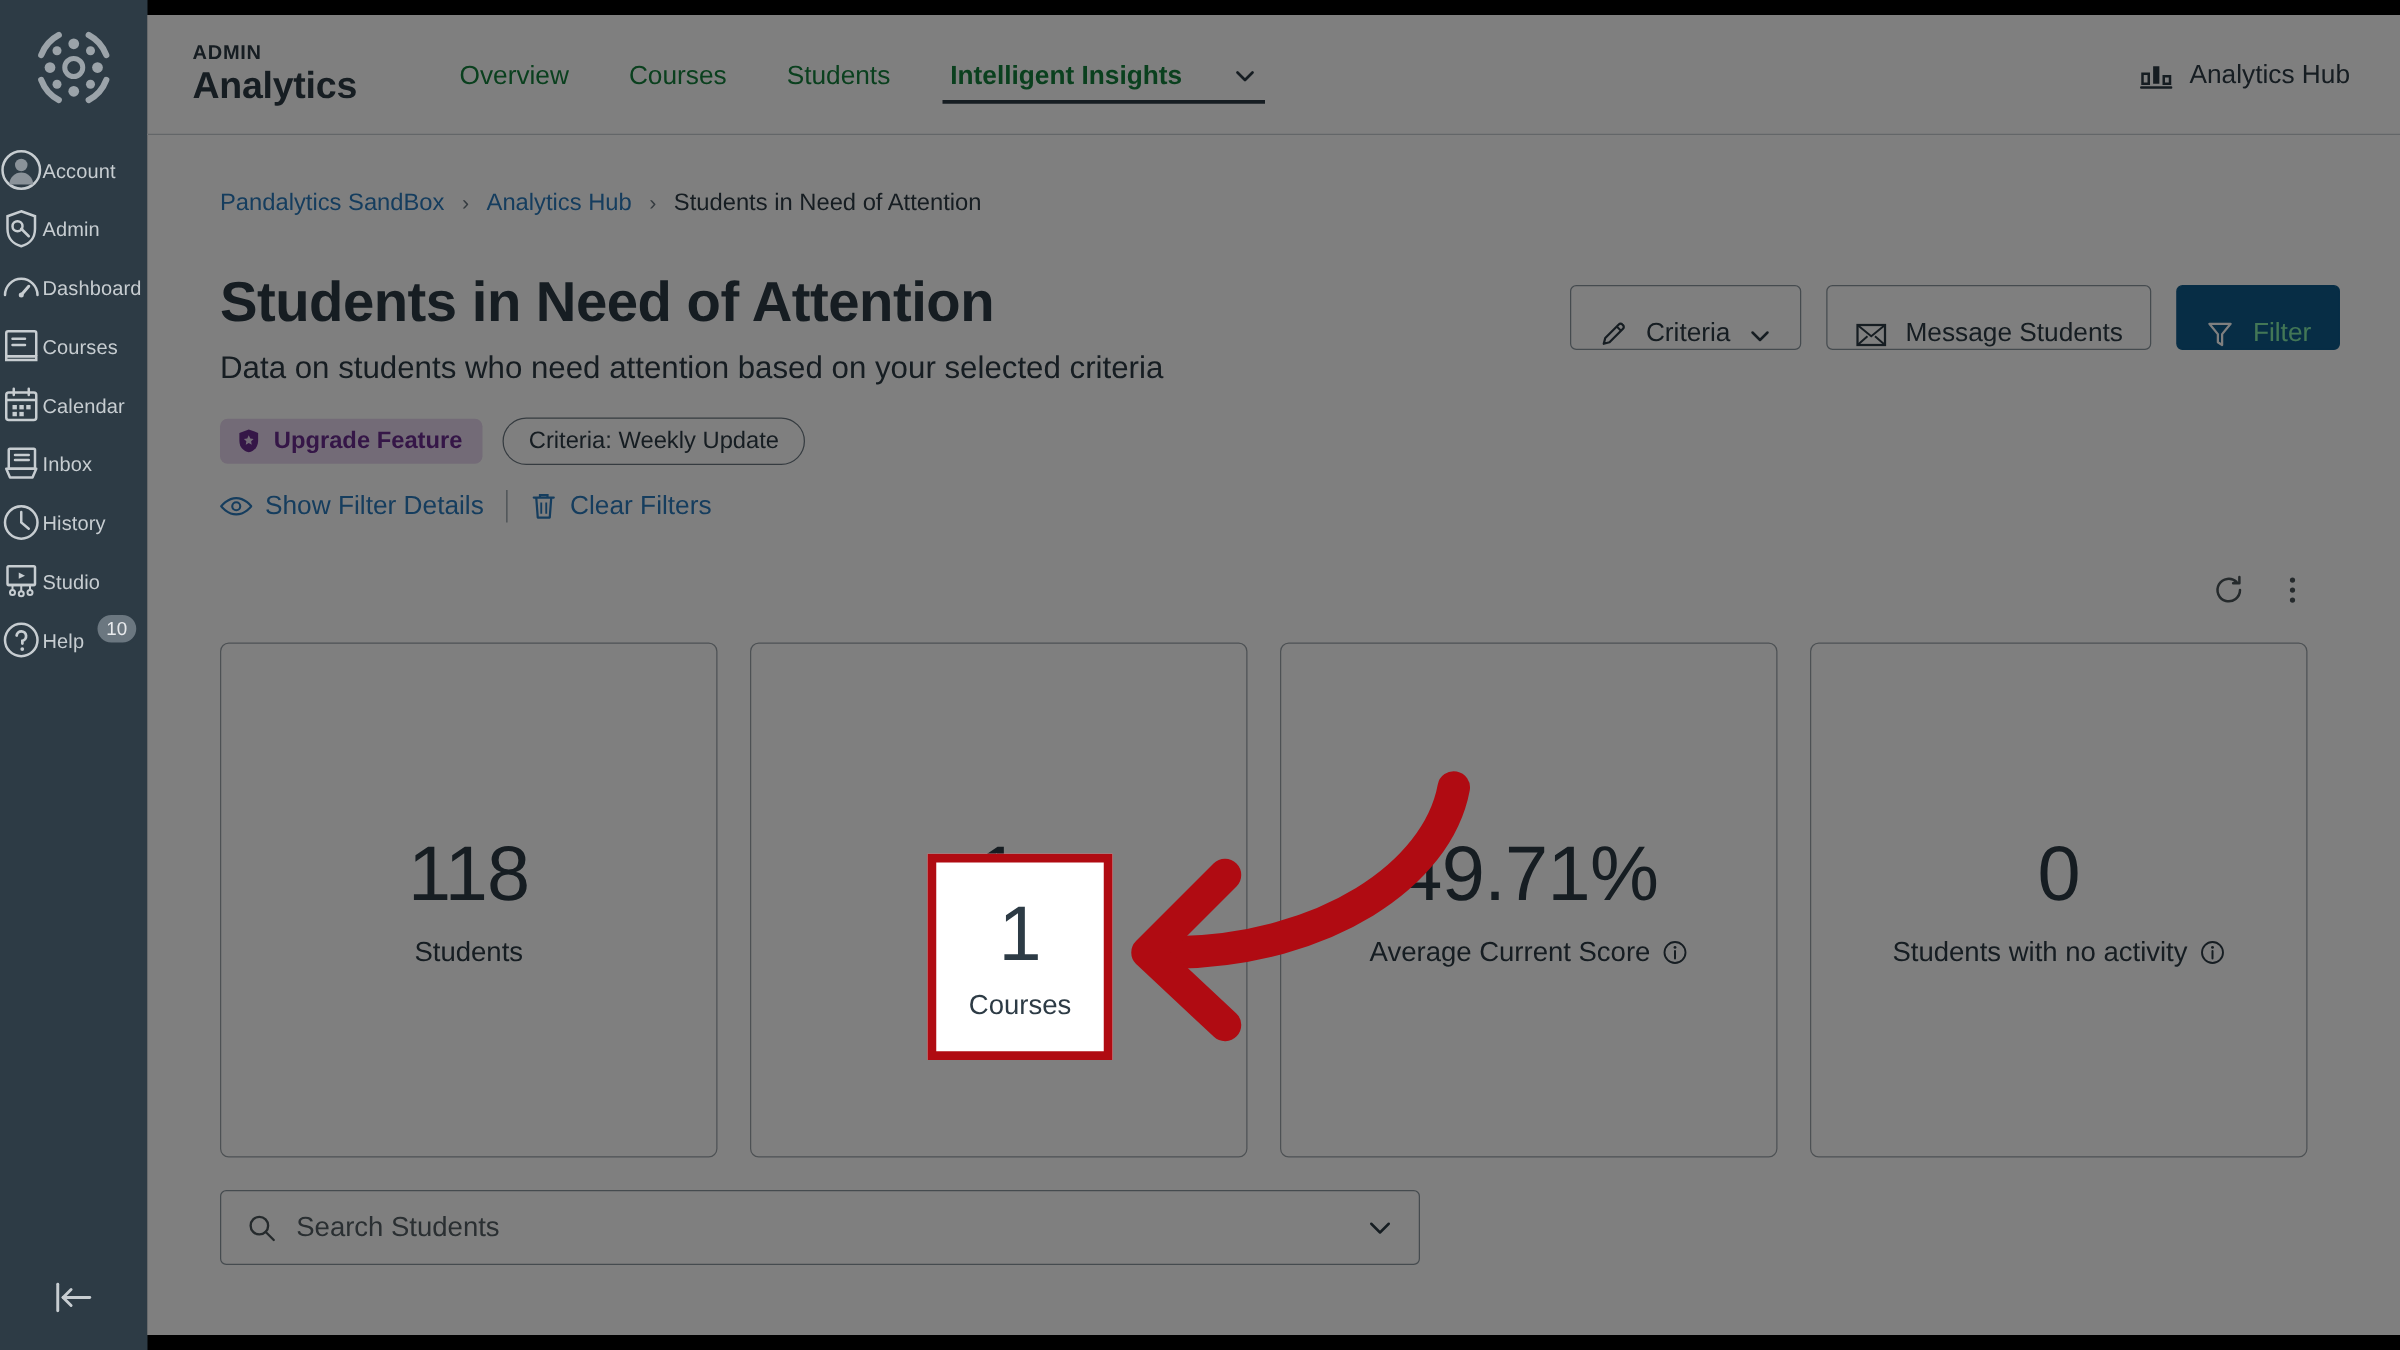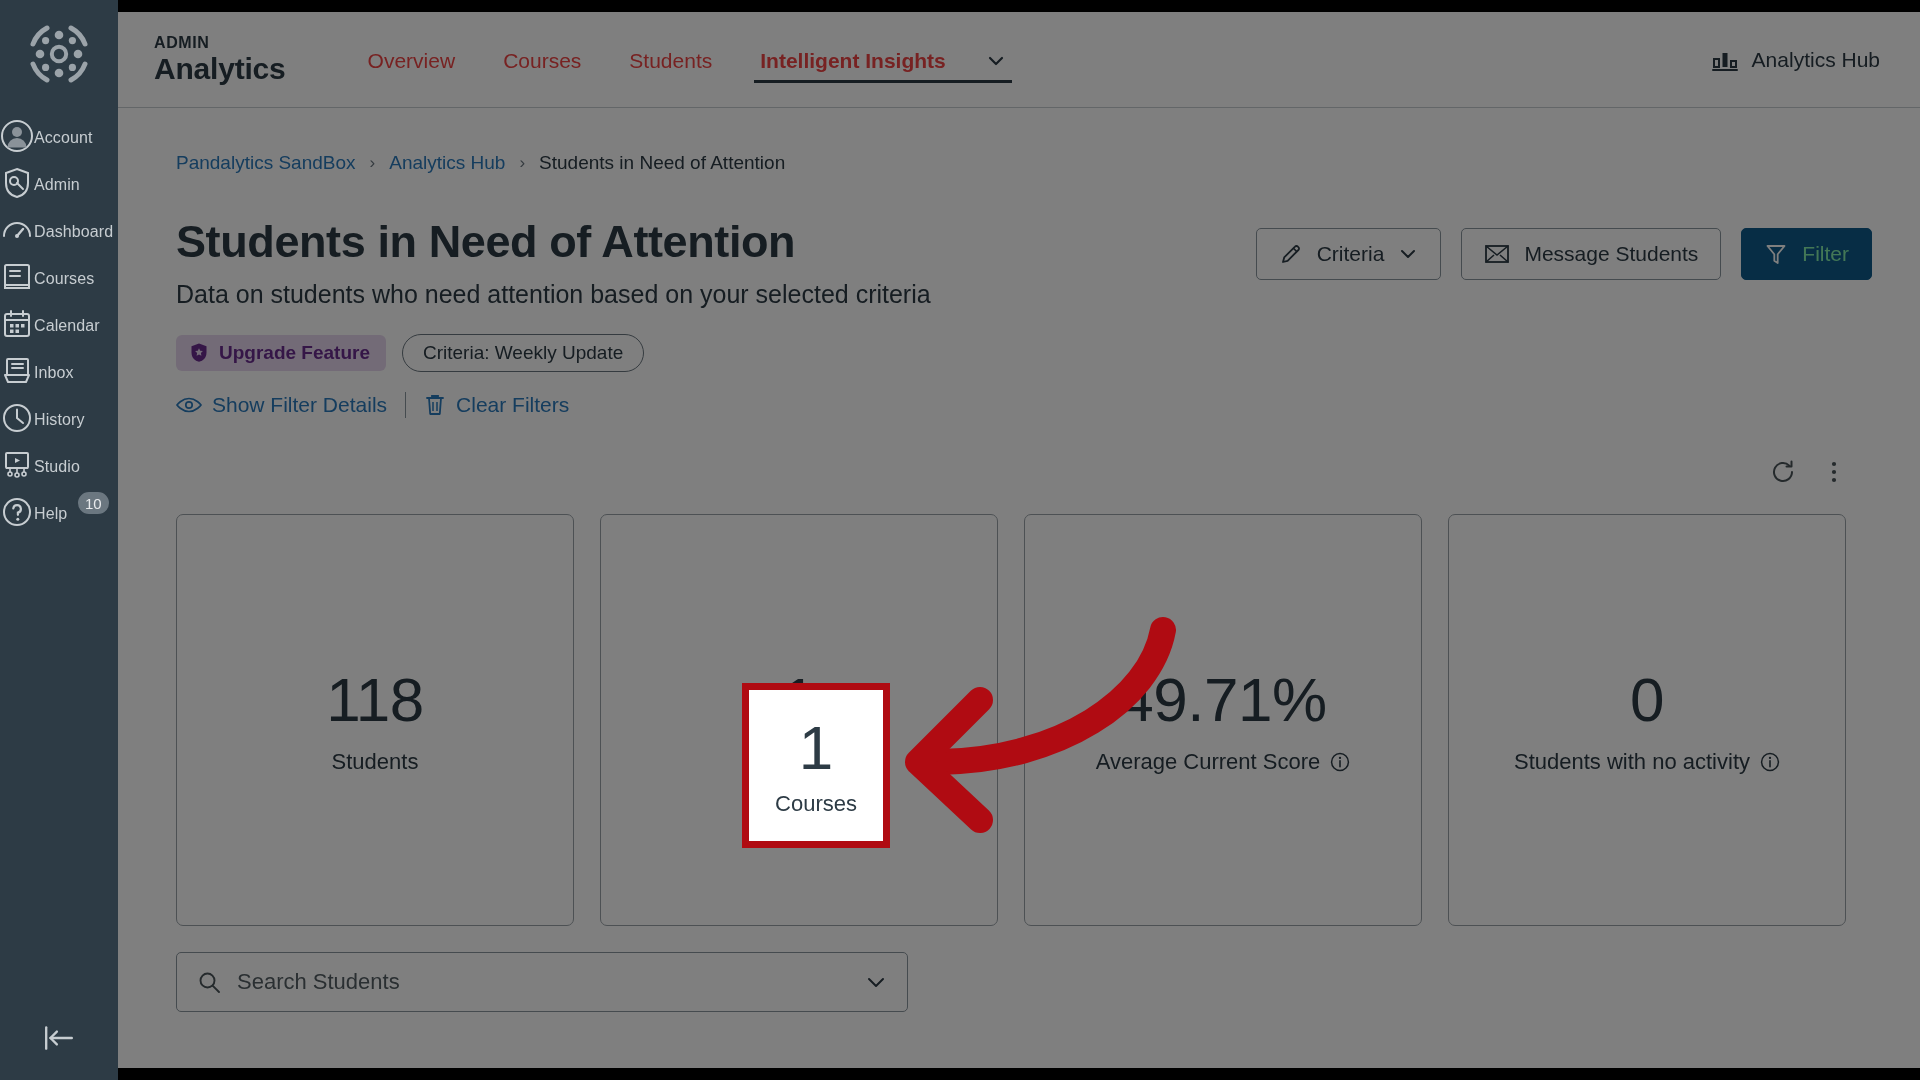--- a/index.html
+++ b/index.html
@@ -85,21 +85,21 @@
   .brand-kicker {
     font-size: 16px; font-weight: bold; color: #2D3B45;
     letter-spacing: 0.6px; line-height: 18px;
   }
   .brand-title {
     font-size: 30px; font-weight: bold; color: #2D3B45;
     line-height: 34px; letter-spacing: -0.2px;
   }
   .topnav { display: flex; align-items: center; gap: 0px; }
   .topnav-item {
-    font-size: 21px; color: #ef4444;
+    font-size: 21px; color: #15803d;
     padding: 26px 24px 24px 24px;
     text-decoration: none;
     display: flex; align-items: center; gap: 12px;
     position: relative;
   }
   .topnav-item.active { font-weight: bold; gap: 40px; }
   .topnav-item.active::after {
     content: "";
     position: absolute; left: 18px; right: 18px; bottom: 14px;
     height: 3px; background: #2D3B45;
@@ -133,21 +133,21 @@
     font-size: 25px; line-height: 32px;
     color: #2D3B45; margin-top: 10px;
     font-weight: 400;
   }
   .actions { display: flex; align-items: center; gap: 20px; padding-top: 12px; }
   .btn {
     height: 52px;
     border-radius: 5px;
     border: 1px solid #8B969E;
     background: transparent;
-    display: flex; align-items: center; gap: 14px;
+    display: flex; align-items: flex-end; gap: 14px;
     padding: 0 22px;
     font-size: 21px; color: #2D3B45;
     font-family: "Liberation Sans", sans-serif;
     cursor: pointer;
   }
   .btn.primary {
     background: #0E5A8A;
     border-color: #0E5A8A;
     color: #86efac;
   }
@@ -234,21 +234,21 @@
 
   .arrow-layer {
     position: absolute; left: 0; top: 0;
     width: 1920px; height: 1080px;
     z-index: 55; pointer-events: none;
   }
 
   
   .search-row { margin-top: 26px; padding-right: 26px; }
   .search-box {
-    width: 732px; height: 60px;
+    width: 960px; height: 60px;
     border: 1px solid #8B969E;
     border-radius: 5px;
     display: flex; align-items: center;
     padding: 0 20px;
     gap: 16px;
   }
   .search-ph {
     flex: 1;
     font-size: 22px; color: #555F64;
   }

